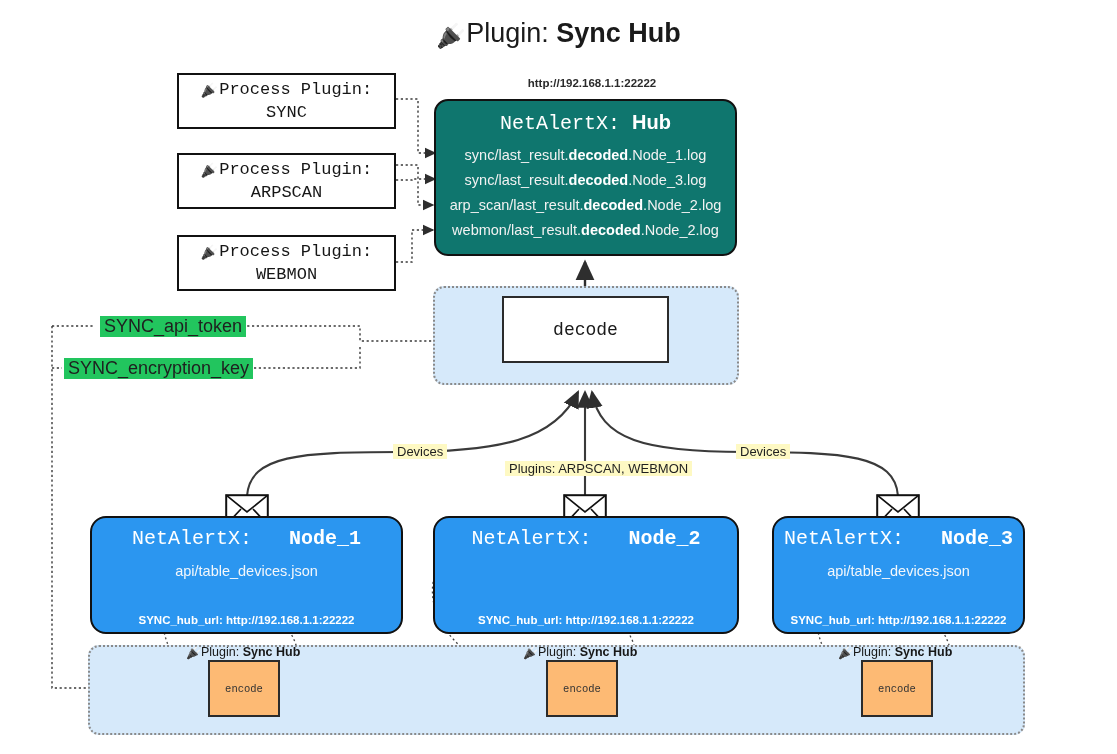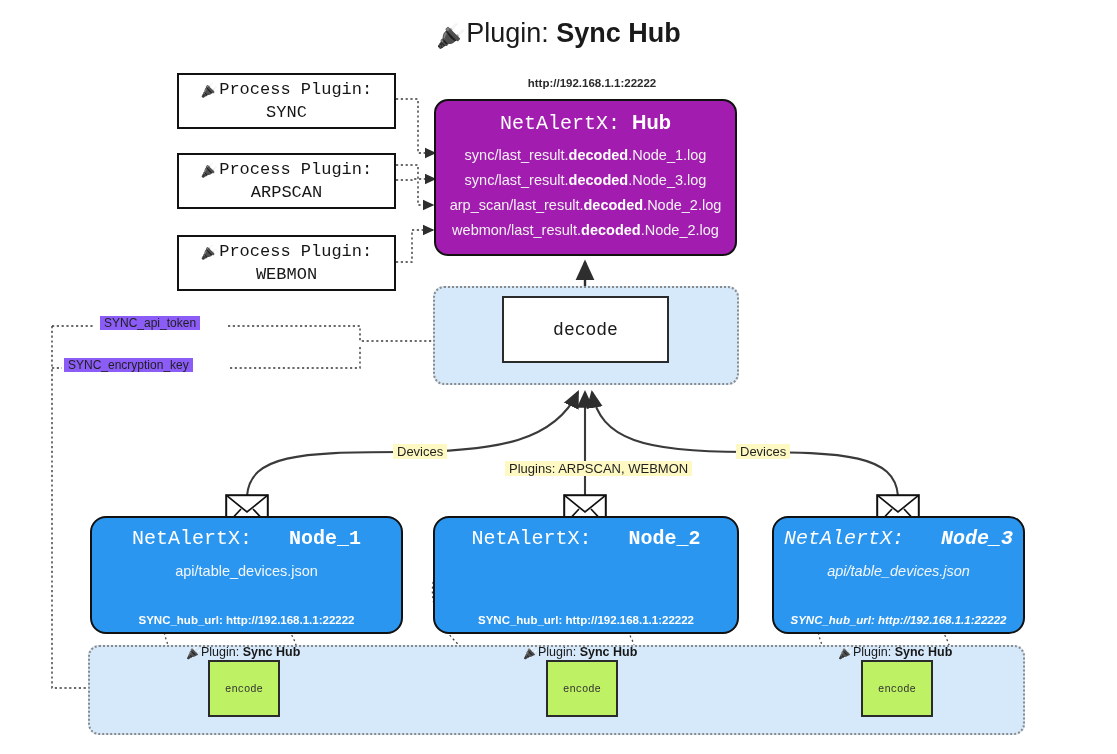--- a/index.html
+++ b/index.html
@@ -43,21 +43,21 @@
   .procbox .l2 { white-space:nowrap; }
   .procbox .mini-plug { font-size:14px; display:inline-block; transform:translateY(1px) scaleX(-1); filter:grayscale(1) contrast(1.6); margin-right:1px;}
 
   
   .hub-url {
     position:absolute; left:446px; top:77px; width:292px;
     text-align:center; font-size:11.5px; font-weight:bold; color:#2b2b2b;
   }
   .hub {
     position:absolute; left:434px; top:99px; width:303px; height:157px;
-    background:#a21caf; border:2.5px solid #111111; border-radius:14px;
+    background:#0f766e; border:2.5px solid #111111; border-radius:14px;
     color:#ffffff;
   }
   .hub-title {
     text-align:center; margin-top:10px; font-size:20px; white-space:nowrap;
   }
   .hub-title .m { font-family:"Liberation Mono", monospace; }
   .hub-title .b { font-weight:bold; font-family:"Liberation Sans", sans-serif; }
   .hub-lines { margin-top:8px; }
   .hub-line {
     font-size:14.5px; line-height:25px; text-align:center; white-space:nowrap;
@@ -72,21 +72,21 @@
   }
   .decode-box {
     position:absolute; left:502px; top:296px; width:167px; height:67px;
     background:#ffffff; border:2px solid #2b2b2b;
     display:flex; align-items:center; justify-content:center;
     font-family:"Liberation Mono", monospace; font-size:18px; color:#1a1a1a;
   }
 
   
   .tokenlbl {
-    position:absolute; font-size:12px; color:#1f1f1f; background:#8b5cf6;
+    position:absolute; font-size:18px; color:#1f1f1f; background:#22c55e;
     padding:0 4px; white-space:nowrap;
   }
 
   
   .edgelbl {
     position:absolute; font-size:13px; color:#1f1f1f; background:#fef9c3;
     padding:0 4px; white-space:nowrap; text-align:center;
   }
 
   
@@ -116,21 +116,21 @@
     position:absolute; left:88px; top:645px; width:937px; height:90px;
     background:#d6e9fa; border:2px dotted #8a8a8a; border-radius:11px;
   }
   .enc-label {
     position:absolute; font-size:12.5px; white-space:nowrap; color:#171717;
   }
   .enc-label .b { font-weight:bold; }
   .enc-label .mini-plug { font-size:12px; display:inline-block; transform:translateY(1px) scaleX(-1); filter:grayscale(1) contrast(1.6); }
   .enc-box {
     position:absolute; width:72px; height:57px; top:660px;
-    background:#bef264; border:2px solid #2b2b2b;
+    background:#fdba74; border:2px solid #2b2b2b;
     display:flex; align-items:center; justify-content:center;
     font-family:"Liberation Mono", monospace; font-size:10.5px; color:#333333;
   }
 </style>
 </head>
 <body>
 
 <div id="stage">
 
   <svg id="wires" viewBox="0 0 1117 754">
@@ -239,21 +239,21 @@
     <div class="node-foot">SYNC_hub_url: http://192.168.1.1:22222</div>
   </div>
 
   <div class="node" style="left:433px; top:516px; width:306px;">
     <div class="node-title">
       <span>NetAlertX: </span><span class="b">Node_2</span>
     </div>
     <div class="node-foot">SYNC_hub_url: http://192.168.1.1:22222</div>
   </div>
 
-  <div class="node" style="left:772px; top:516px; width:253px;font-style:italic;">
+  <div class="node" style="left:772px; top:516px; width:253px;">
     <div class="node-title">
       <span>NetAlertX: </span><span class="b">Node_3</span>
     </div>
     <div class="node-lines">
       <div class="node-line" style="margin-top:9px;">api/table_devices.json</div>
     </div>
     <div class="node-foot">SYNC_hub_url: http://192.168.1.1:22222</div>
   </div>
 
   <div class="encode-strip"></div>

